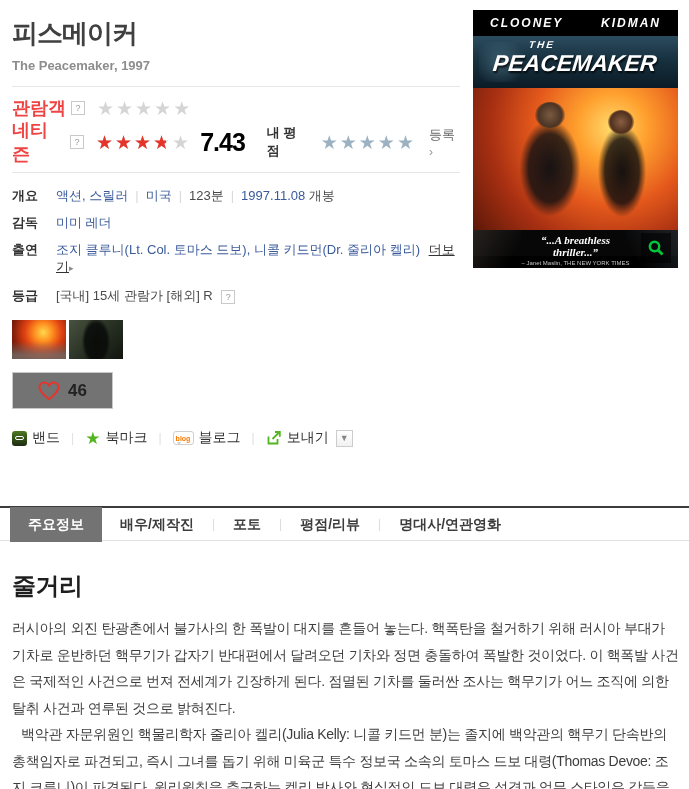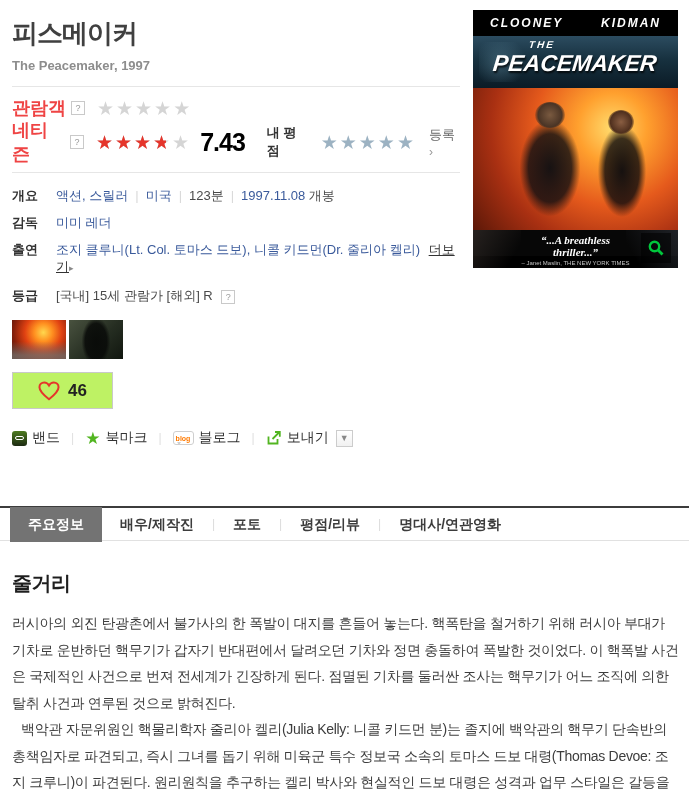--- a/index.html
+++ b/index.html
@@ -42,21 +42,21 @@
   .thumbs { display:flex; gap:3px; margin-top:11px; }
   .thumb { width:54px; height:39px; cursor:pointer; }
   .thumb.fire { background:
       linear-gradient(to bottom, rgba(40,30,30,0) 55%, rgba(120,115,110,0.75) 90%),
       radial-gradient(circle at 58% 32%, #ffd84e 0%, #ff9020 22%, #e04212 45%, #87200b 72%, #3c130a 100%); }
   .thumb.gunman { background:
       radial-gradient(ellipse 18px 30px at 50% 55%, rgba(8,10,8,0.95) 0%, rgba(8,10,8,0.85) 60%, transparent 80%),
       linear-gradient(135deg, #49523f 0%, #262e22 55%, #11160f 100%); }
 
   
-  .like-btn { margin-top:13px; width:101px; height:37px; border:1px solid #c9c9c9; background:#bef264;
+  .like-btn { margin-top:13px; width:101px; height:37px; border:1px solid #c9c9c9; background:#737373;
               display:flex; align-items:center; justify-content:center; gap:8px; cursor:pointer; }
   .like-count { font-size:17px; font-weight:bold; color:#222; }
 
   
   .share-row { display:flex; align-items:center; margin-top:20px; font-size:14px; color:#333; }
   .share-item { display:flex; align-items:center; gap:5px; cursor:pointer; }
   .share-sep { color:#e0e0e0; margin:0 11px; font-size:12px; }
   .band-icon { width:15px; height:15px; border-radius:3px; background:linear-gradient(#4d7a20,#1d2b12);
                display:flex; align-items:center; justify-content:center; }
   .band-icon i { display:block; width:9px; height:4px; border:1px solid #fff; border-radius:3px; }
@@ -72,21 +72,21 @@
   
   .tabbar { margin-top:59px; border-top:2px solid #3c3c3c; border-bottom:1px solid #e1e1e1;
             display:flex; align-items:center; padding-left:10px; height:35px; }
   .tab { height:35px; line-height:35px; padding:0 18px; font-size:14px; font-weight:bold;
          color:#3c3c3c; cursor:pointer; }
   .tab.active { background:#737373; color:#fff; }
   .tab-sep { color:#dcdcdc; font-size:12px; }
 
   
   .content { padding:0 10px 20px 12px; }
-  .section-heading { margin-top:29px; font-size:20px; font-weight:bold; color:#1e1e1e; letter-spacing:-0.5px; }
+  .section-heading { margin-top:29px; font-size:24px; font-weight:bold; color:#1e1e1e; letter-spacing:-0.5px; }
   .synopsis { margin-top:13px; font-size:14px; color:#3d3d3d; line-height:26.5px; letter-spacing:-0.3px; }
   .synopsis p.indent { text-indent:9px; }
 
   
   .poster { position:absolute; top:10px; right:11px; width:205px; height:258px; overflow:hidden;
             background:#000; cursor:pointer; }
   .p-topband { height:26px; background:#000; display:flex; justify-content:space-between;
                align-items:center; padding:0 17px; }
   .p-topband span { color:#fff; font-weight:bold; font-style:italic; font-size:12px; letter-spacing:2px; }
   .p-scene1 { position:relative; height:52px;

